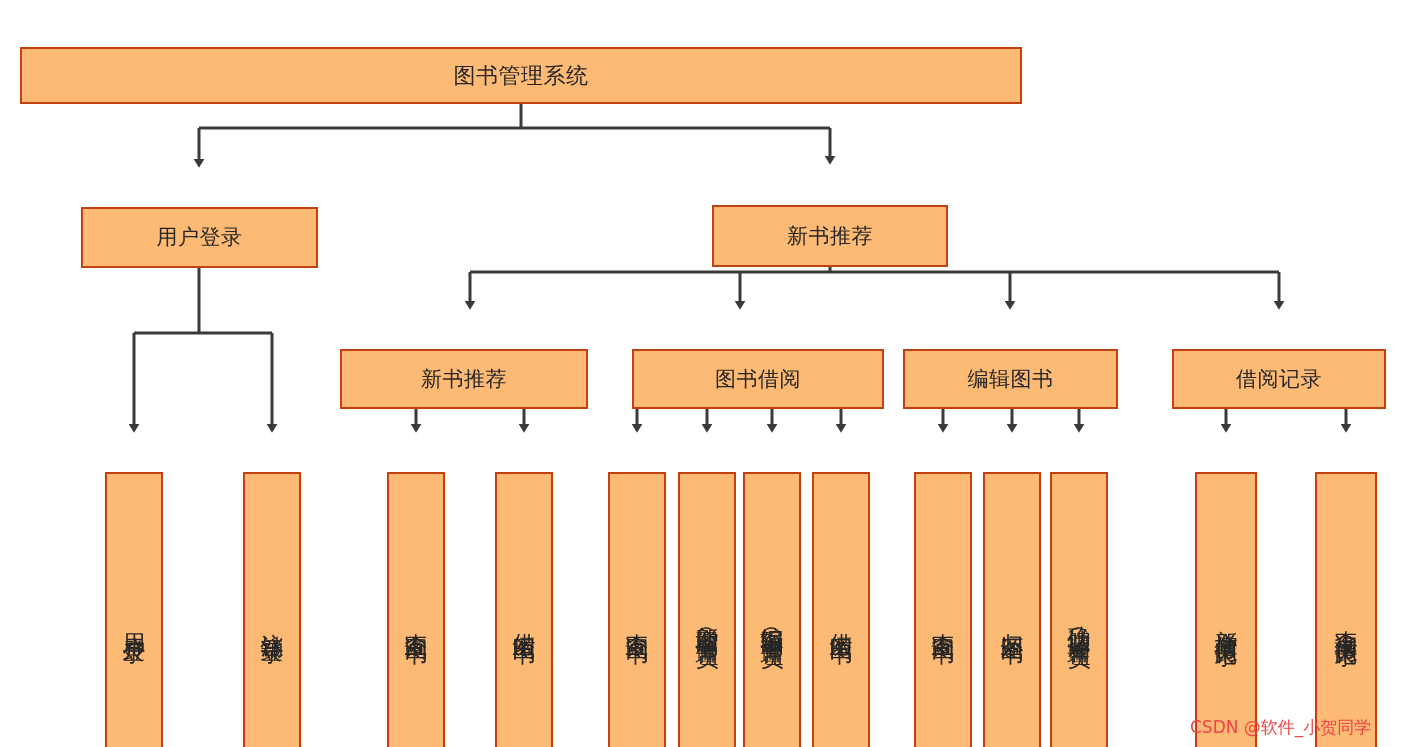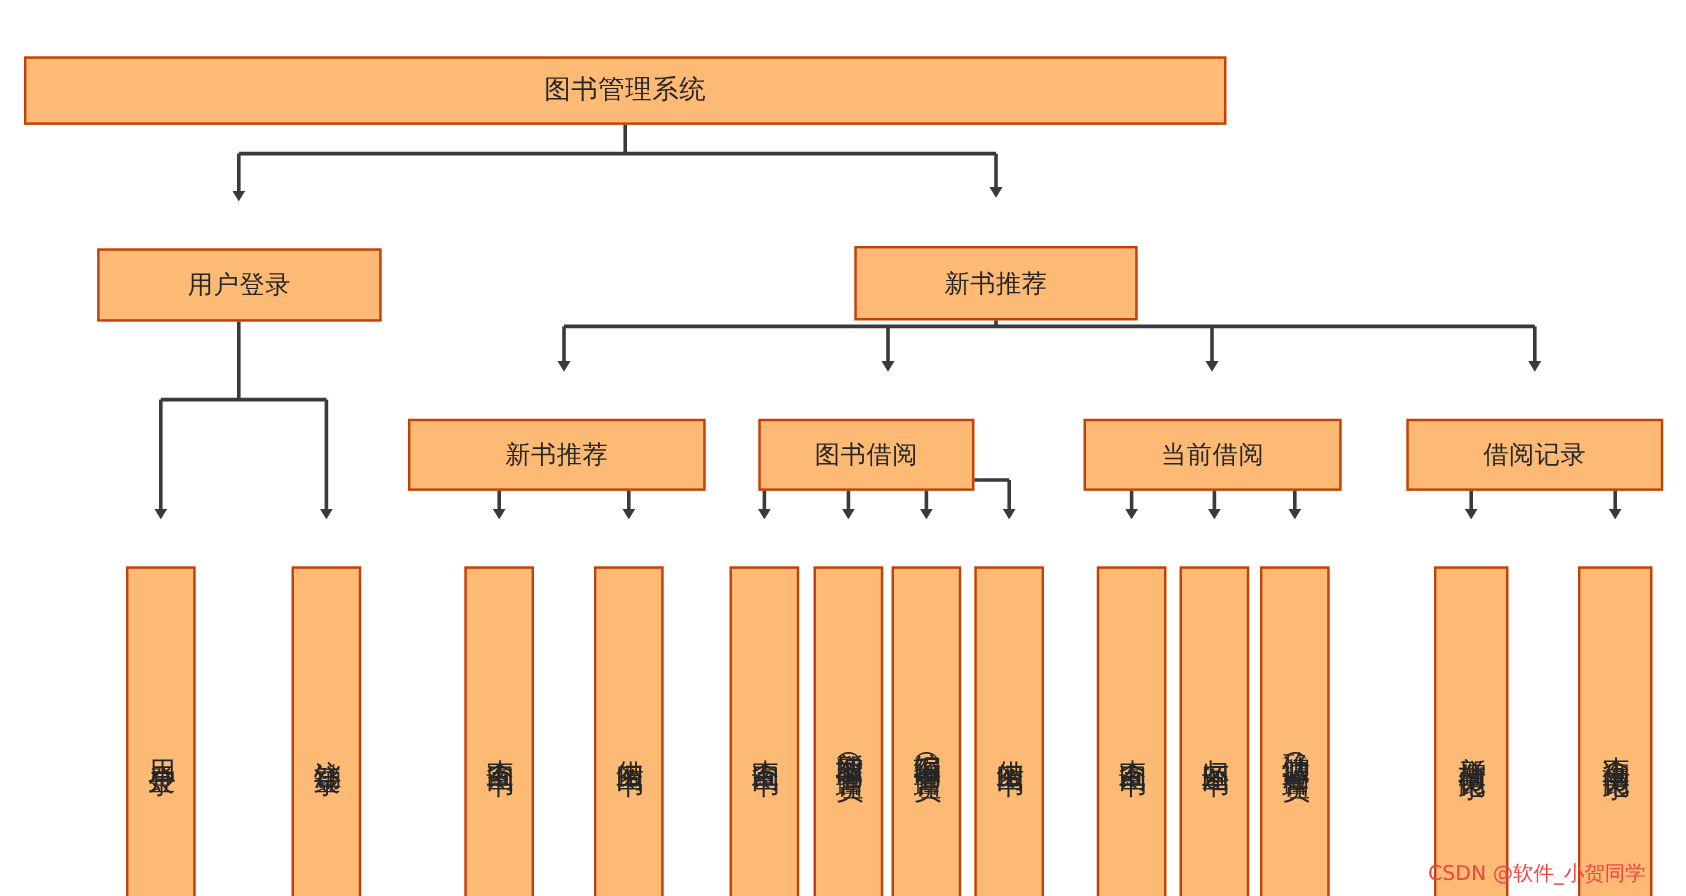--- a/index.html
+++ b/index.html
@@ -130,25 +130,25 @@
   <div class="node horiz" style="left:81px; top:172px; width:237px; height:61px;">
     <span class="node-label">用户登录</span>
   </div>
   <div class="node horiz" style="left:712px; top:170px; width:236px; height:62px;">
     <span class="node-label">新书推荐</span>
   </div>
 
   <div class="node horiz" style="left:340px; top:314px; width:248px; height:60px;align-items:center;">
     <span class="node-label">新书推荐</span>
   </div>
-  <div class="node horiz" style="left:632px; top:314px; width:180px; height:60px;">
+  <div class="node horiz" style="left:632px; top:314px; width:252px; height:60px;">
     <span class="node-label">图书借阅</span>
   </div>
   <div class="node horiz" style="left:903px; top:314px; width:215px; height:60px;">
-    <span class="node-label">当前借阅</span>
+    <span class="node-label">编辑图书</span>
   </div>
   <div class="node horiz" style="left:1172px; top:314px; width:214px; height:60px;">
     <span class="node-label">借阅记录</span>
   </div>
 
   <div class="node vert" style="left:105px; top:437px; width:58px; height:298px;">
     <span class="node-label">用户登录</span>
   </div>
   <div class="node vert" style="left:243px; top:437px; width:58px; height:298px;">
     <span class="node-label">注销登录</span>

